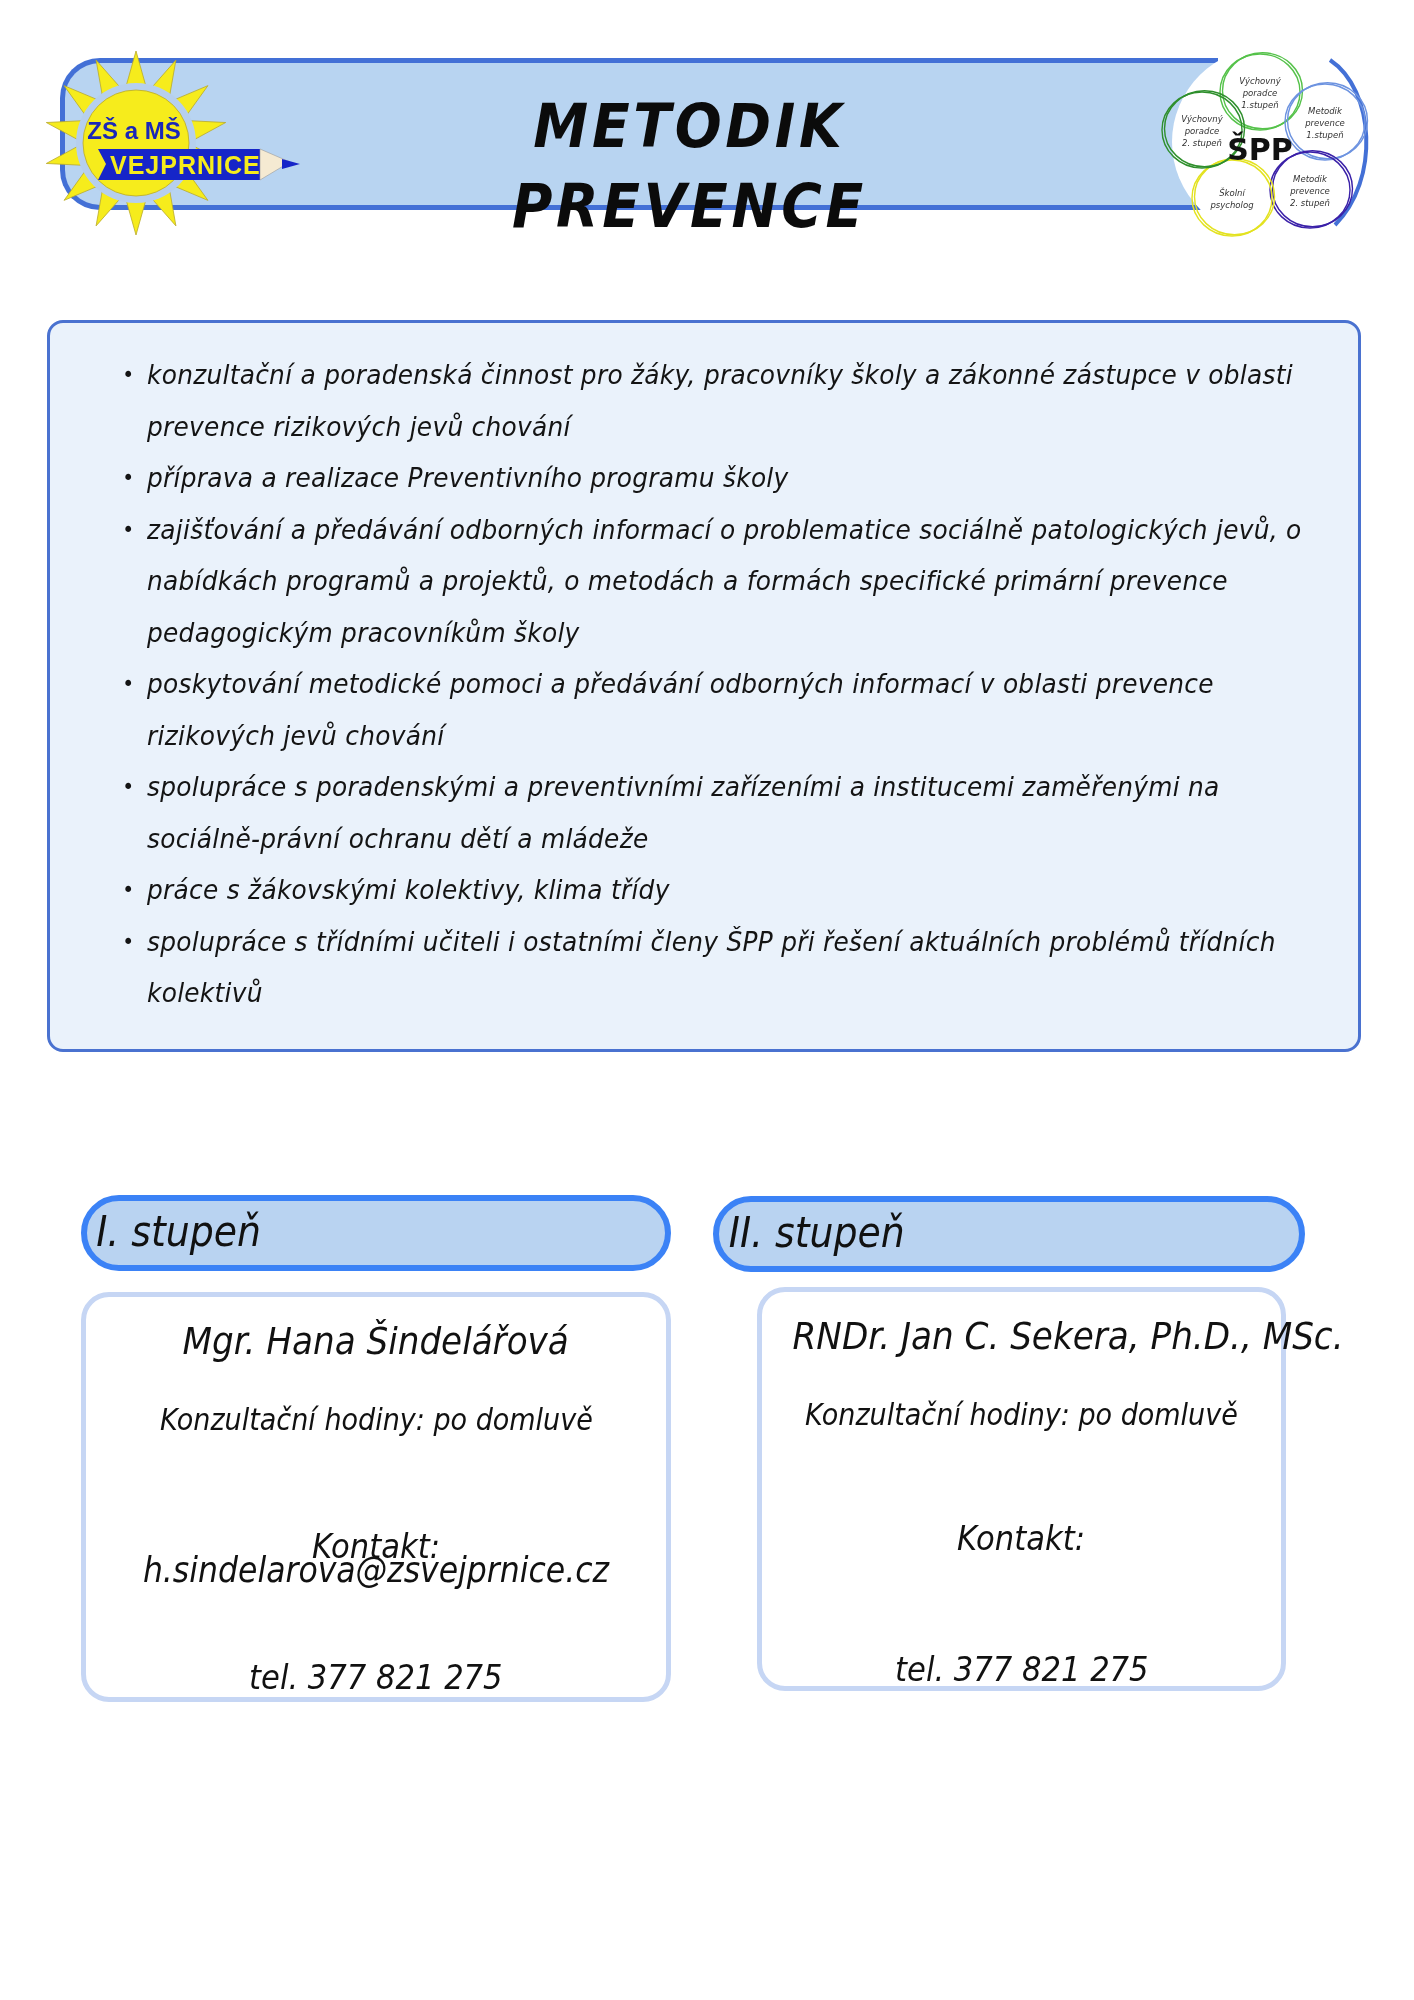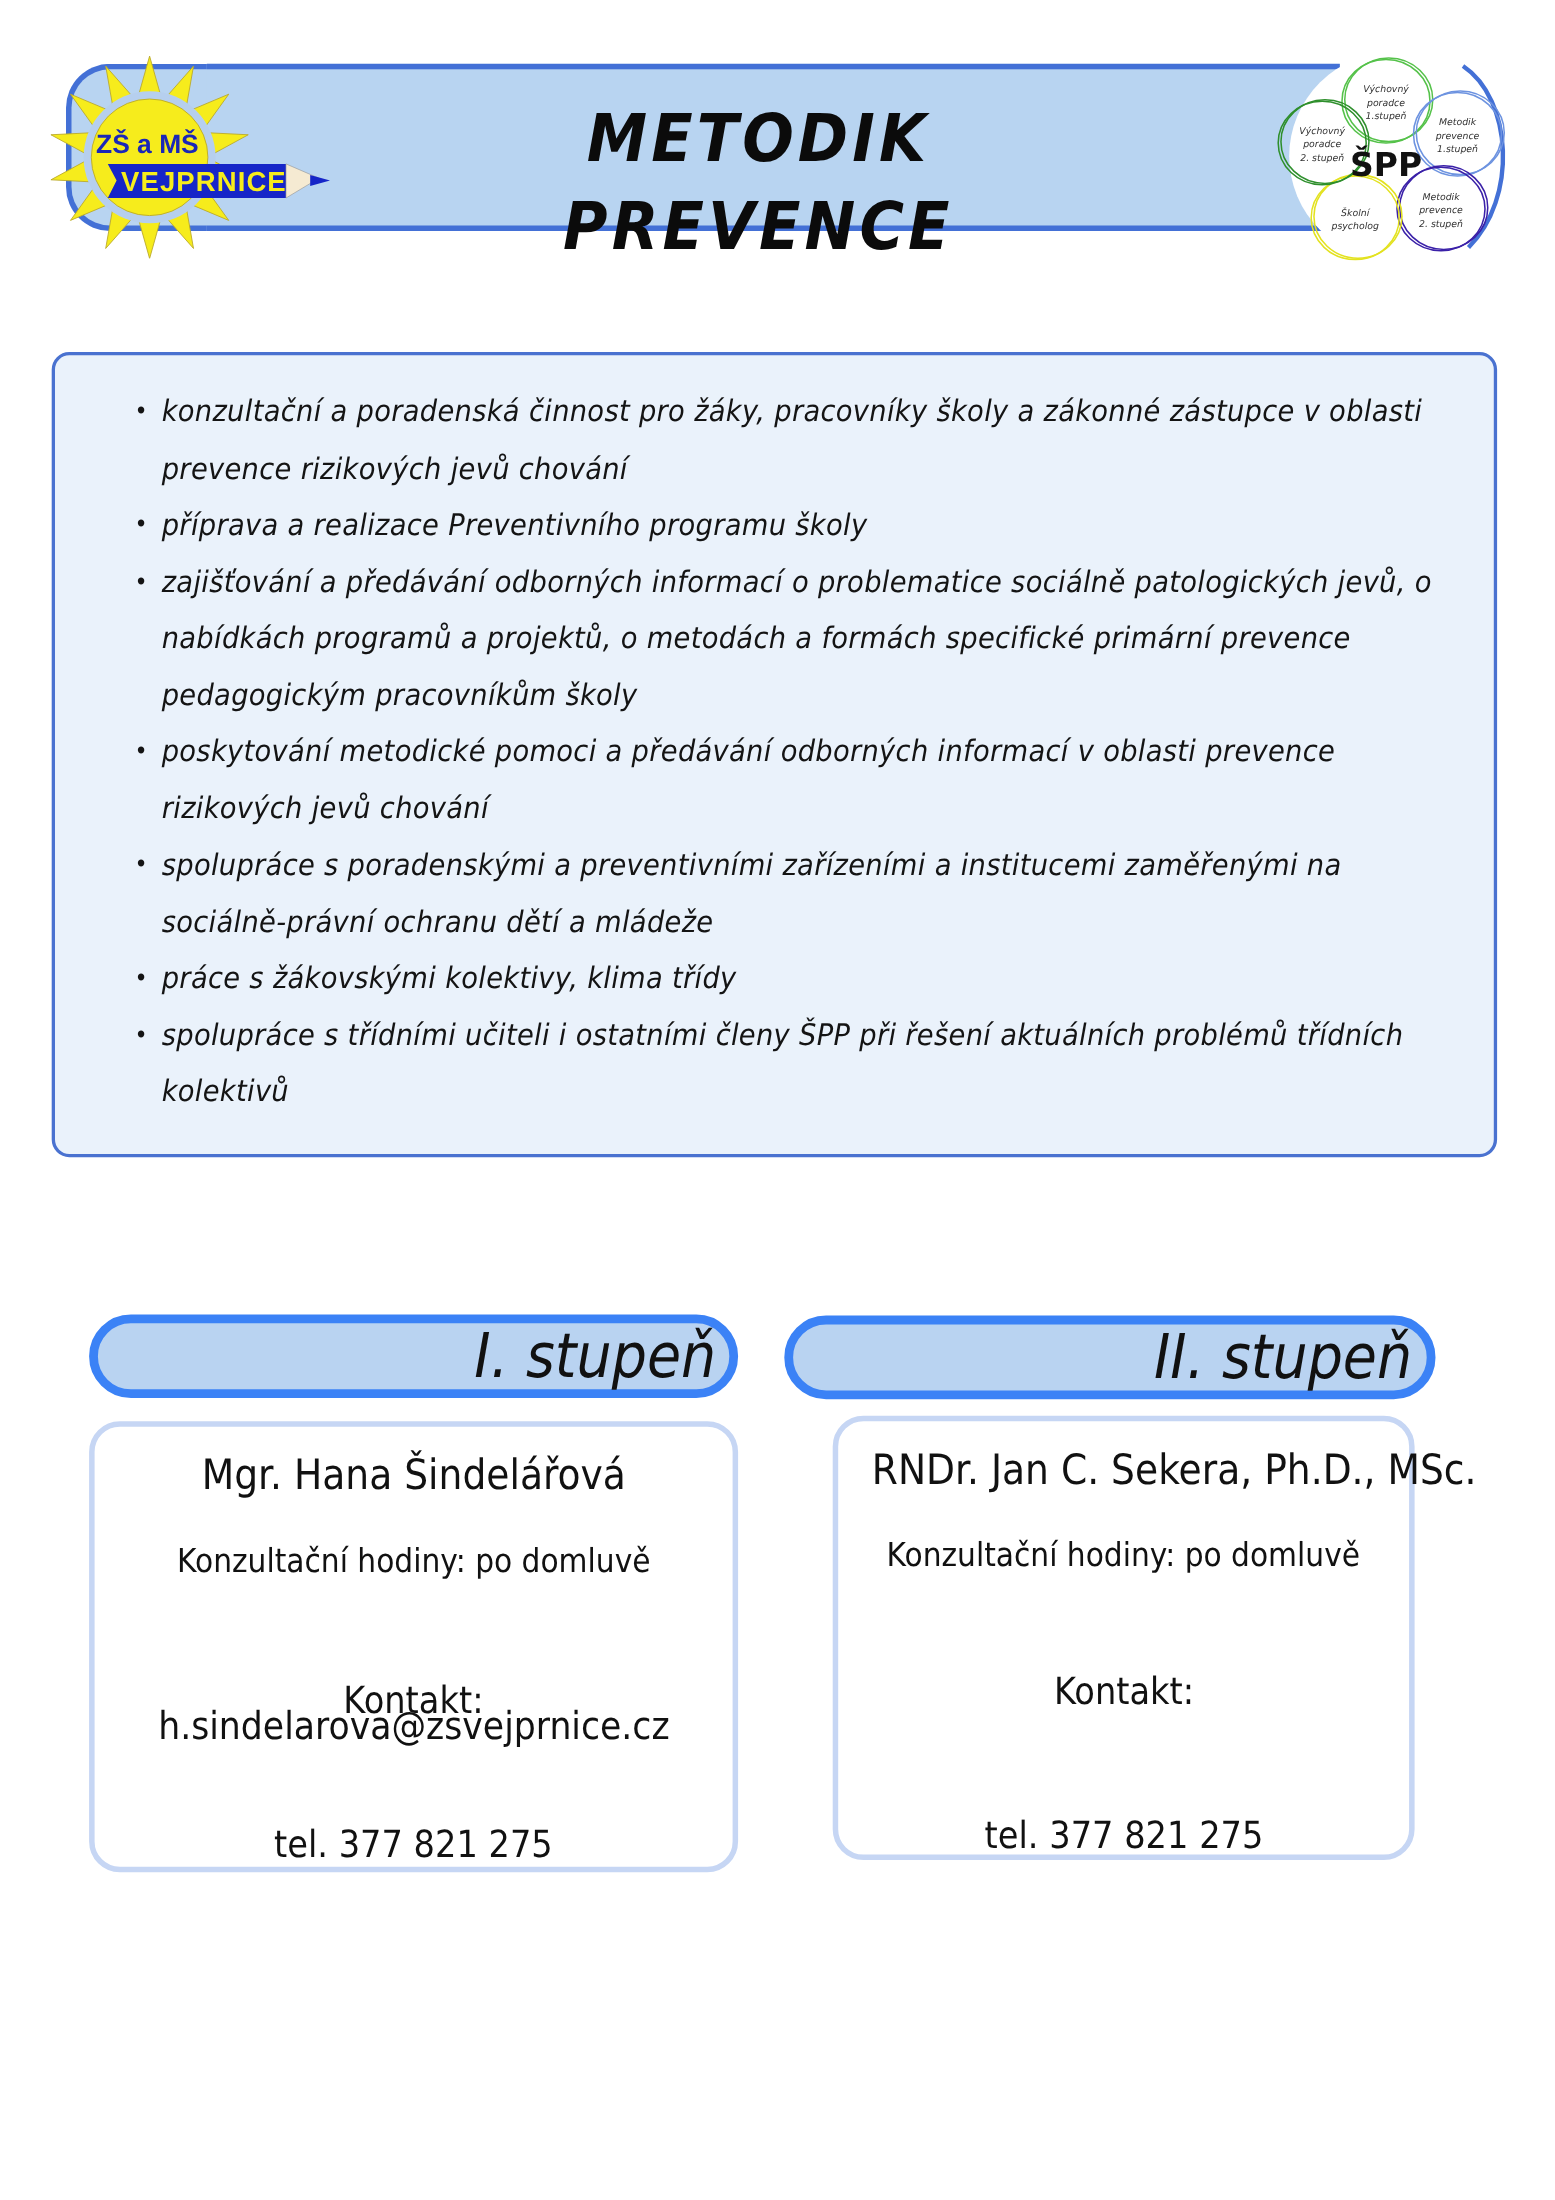--- a/index.html
+++ b/index.html
@@ -46,32 +46,32 @@
     font-size: 27px; line-height: 51.5px; color: #141414; letter-spacing: 0.3px;
     transform: scaleX(0.92); transform-origin: left center; width: 1290px;
   }
   .duties li .bullet {
     position: absolute; left: -27px; top: 0; font-style: normal; font-size: 22px;
   }
 
   
   .pill {
     box-sizing: border-box; height: 76px;
-    background: #b9d3f1; border: 8px solid #3b82f6; border-radius: 38px;
-    text-align: right; font-style: italic; font-size: 56px; line-height: 62px; color: #111;
+    background: #b9d3f1; border: 6px solid #3b82f6; border-radius: 38px;
+    text-align: left; font-style: italic; font-size: 42px; line-height: 62px; color: #111;
     font-family: "DejaVu Sans", sans-serif; font-weight: normal;
   }
   .pill-1 { left: 81px; top: 1195px; width: 590px; }
   .pill-2 { left: 713px; top: 1196px; width: 592px; }
   .pill span { display: inline-block; transform: scaleX(0.9); }
 
   
   .card {
     box-sizing: border-box; background: #fff; border: 5px solid #c6d6f4; border-radius: 28px;
-    text-align: center; color: #111; 
+    text-align: center; color: #111; font-style: italic;
   }
   .card-1 { left: 81px; top: 1292px; width: 590px; height: 410px; }
   .card-2 { left: 757px; top: 1287px; width: 529px; height: 404px; }
   .card .line { position: absolute; left: 0; right: 0; white-space: nowrap; }
   .card .line span { display: inline-block; transform: scaleX(0.9); }
   .card .name { font-size: 38px; }
   .card .hours { font-size: 30px; }
   .card .klabel { font-size: 34px; margin-top: 39px; }
   .card .email { font-size: 35px; }
   .card .tel { font-size: 34px; margin-top: 45px; }

